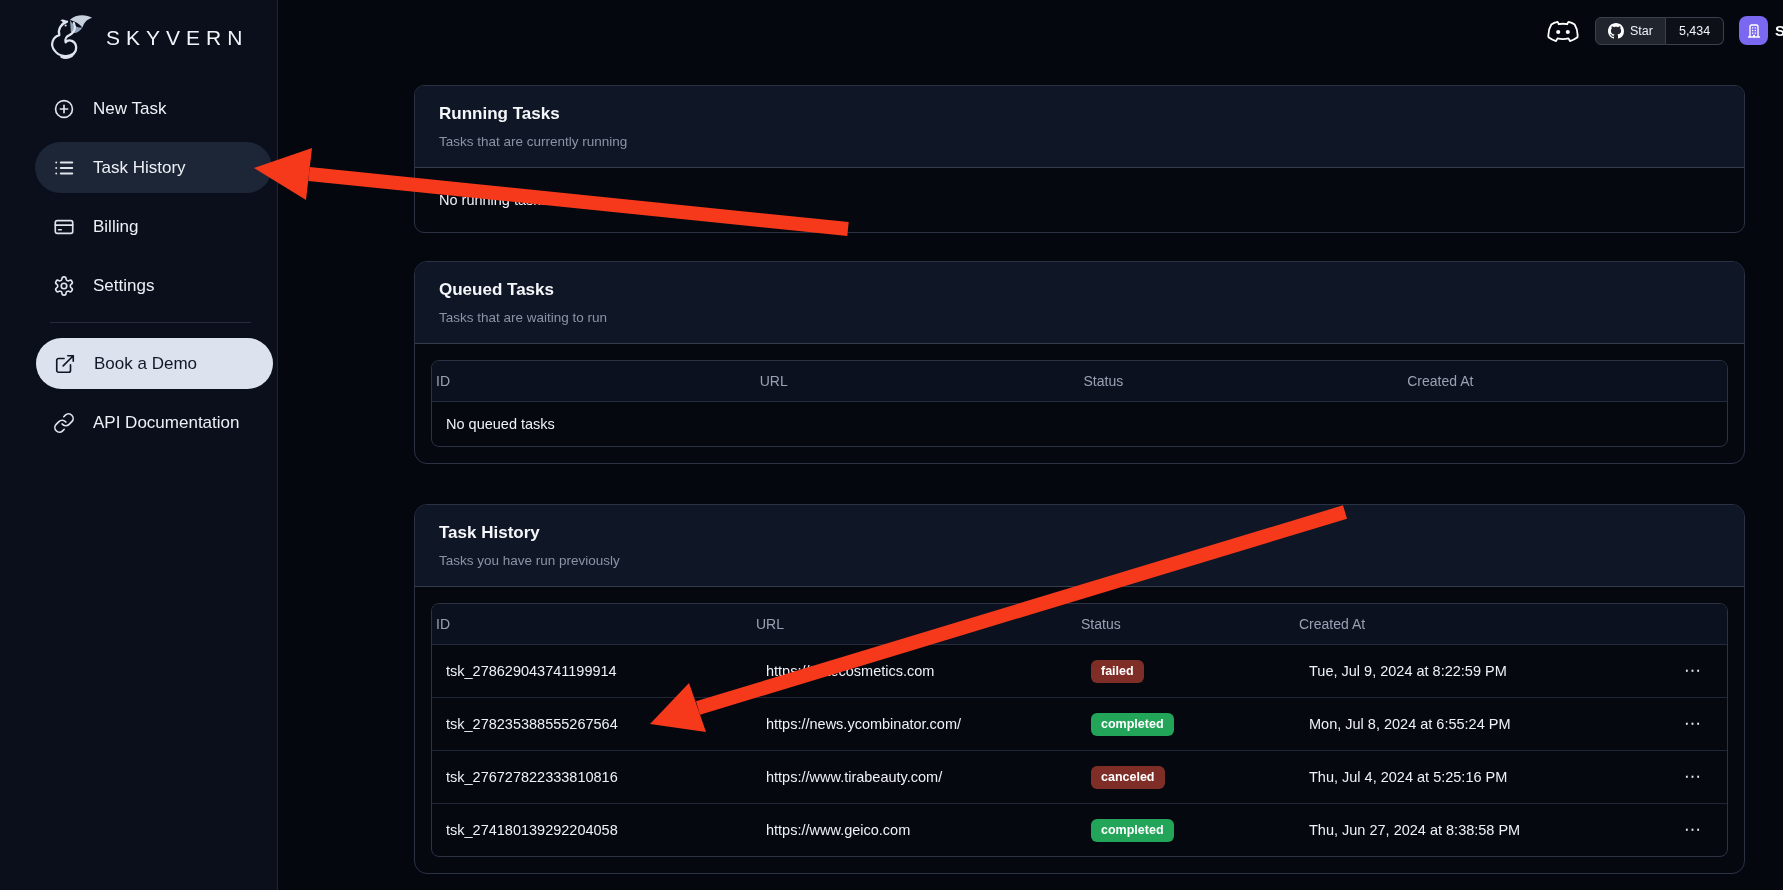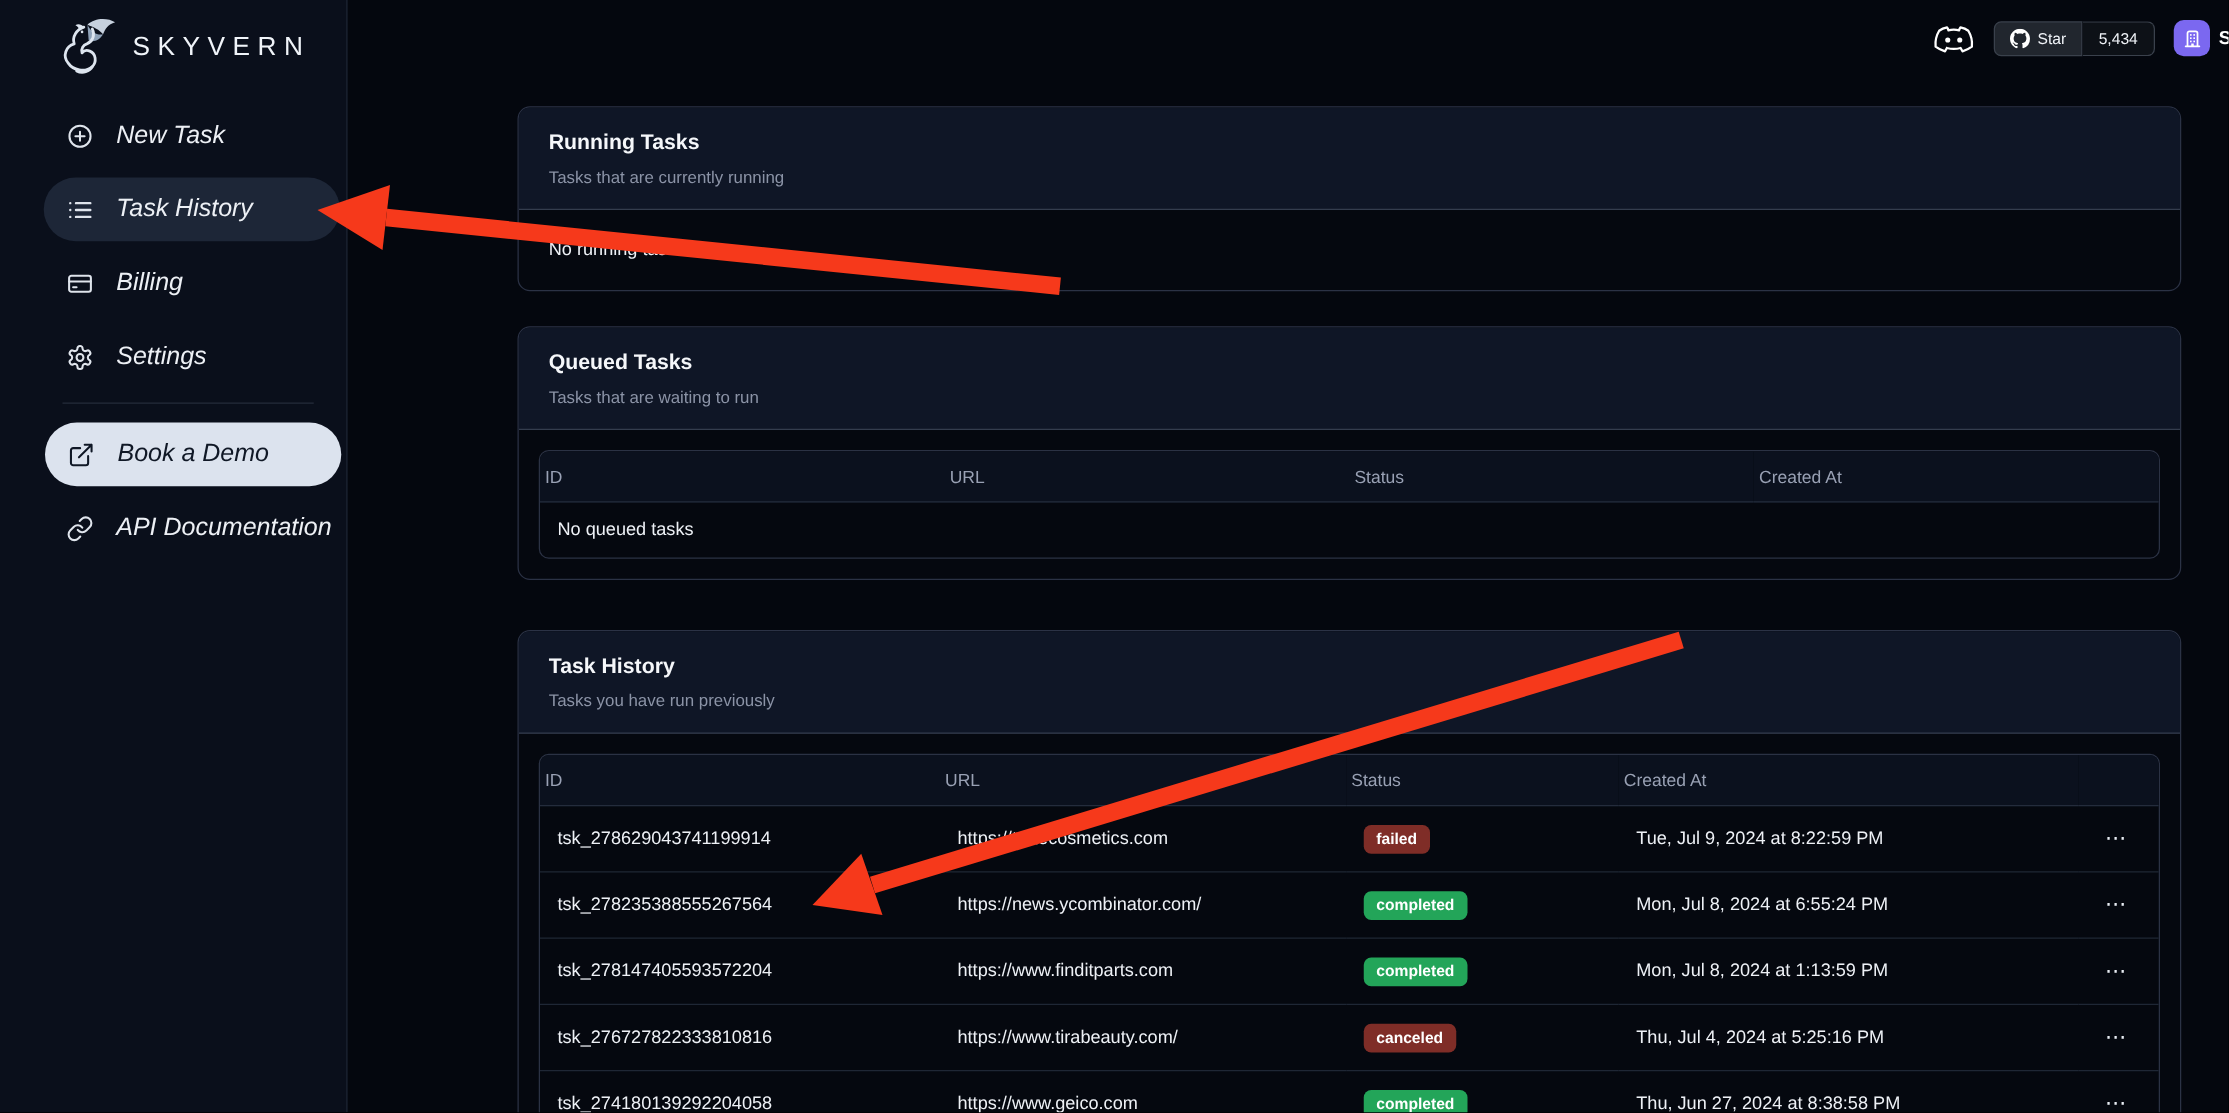--- a/index.html
+++ b/index.html
@@ -8,21 +8,21 @@
 
   
   .sidebar{position:absolute;left:0;top:0;bottom:0;width:278px;background:#0a0f1b;
     border-right:1px solid #1d2433;box-sizing:border-box;padding-left:20px;}
   .logo-row{display:flex;align-items:center;gap:12px;padding:10px 0 0 24px;height:56px;}
   .logo-text{font-size:21px;letter-spacing:6px;font-weight:500;color:#f0f4f9;}
   .nav{margin-top:17px;padding:0 0 0 15px;}
   .nav-item{display:flex;align-items:center;gap:18px;height:51px;width:237px;
     padding-left:18px;box-sizing:border-box;border-radius:26px;margin-bottom:8px;cursor:pointer;}
   .nav-item.active{background:#1d2637;}
-  .nav-item .label{font-size:20px;font-weight:500;color:#edf0f5;font-style:italic;}
+  .nav-item .label{font-size:17px;font-weight:500;color:#edf0f5;}
   .icon{display:inline-flex;width:22px;height:22px;flex:0 0 22px;}
   .icon svg{width:22px;height:22px;stroke:#dfe4ec;fill:none;stroke-width:1.8;
     stroke-linecap:round;stroke-linejoin:round;}
   .side-divider{height:1px;background:#252c3b;margin:11px 26px 15px 15px;border:0;}
   .nav-item.emphasized{background:#dce3ee;margin-left:1px;margin-top:5px;}
   .nav-item.emphasized .label{color:#101826;}
   .nav-item.emphasized .icon svg{stroke:#101826;}
 
   
   .header-actions{position:absolute;top:0;left:0;right:0;height:60px;}
@@ -34,21 +34,21 @@
   .gh-count{display:flex;align-items:center;padding:0 13px;background:#0d1117;
     border:1px solid #3a414c;border-left:none;border-radius:0 6px 6px 0;}
   .avatar{position:absolute;left:1739px;top:16px;width:29px;height:29px;border-radius:8px;
     display:flex;align-items:center;justify-content:center;cursor:pointer;}
   .account-name{position:absolute;left:1775px;top:22px;width:9px;overflow:hidden;
     font-size:15px;font-weight:700;color:#fff;white-space:nowrap;}
 
   
   .main{position:absolute;left:414px;top:85px;width:1331px;}
   .card{border:1px solid #2b3245;border-radius:10px;background:#05080f;overflow:hidden;}
-  .card + .card{margin-top:28px;}
+  .card + .card{margin-top:28px;border-radius:13px;}
   .card.history{margin-top:40px;}
   .card-header{background:#0f1626;padding:18px 24px 16px 24px;border-bottom:1px solid #343d4e;}
   .card-title{font-size:17px;font-weight:700;color:#f5f7fa;line-height:20px;}
   .card-subtitle{font-size:13.5px;color:#8b93a6;margin-top:9px;line-height:18px;}
   .card-empty{padding:24px;font-size:14.5px;color:#eef1f6;}
 
   .table-wrap{margin:16px;border:1px solid #2b3244;border-radius:8px;overflow:hidden;}
   table{width:100%;border-collapse:collapse;table-layout:fixed;}
   thead th{height:40px;background:#0b111e;color:#99a1b4;font-size:14px;font-weight:400;
     text-align:left;padding:0 0 0 4px;border-bottom:1px solid #242c3c;}
@@ -252,27 +252,20 @@
     <td class="cell-actions"><button class="ellipsis">⋯</button></td>
   </tr>
               <tr class="task-row">
     <td>tsk_278235388555267564</td>
     <td>https://news.ycombinator.com/</td>
     <td><span class="badge" style="background: rgb(35, 165, 89);">completed</span></td>
     <td>Mon, Jul 8, 2024 at 6:55:24 PM</td>
     <td class="cell-actions"><button class="ellipsis">⋯</button></td>
   </tr>
               <tr class="task-row">
-    <td>tsk_278147405593572204</td>
-    <td>https://www.finditparts.com</td>
-    <td><span class="badge" style="background: rgb(35, 165, 89);">completed</span></td>
-    <td>Mon, Jul 8, 2024 at 1:13:59 PM</td>
-    <td class="cell-actions"><button class="ellipsis">⋯</button></td>
-  </tr>
-              <tr class="task-row">
     <td>tsk_276727822333810816</td>
     <td>https://www.tirabeauty.com/</td>
     <td><span class="badge" style="background: rgb(127, 45, 39);">canceled</span></td>
     <td>Thu, Jul 4, 2024 at 5:25:16 PM</td>
     <td class="cell-actions"><button class="ellipsis">⋯</button></td>
   </tr>
               <tr class="task-row">
     <td>tsk_274180139292204058</td>
     <td>https://www.geico.com</td>
     <td><span class="badge" style="background: rgb(35, 165, 89);">completed</span></td>

